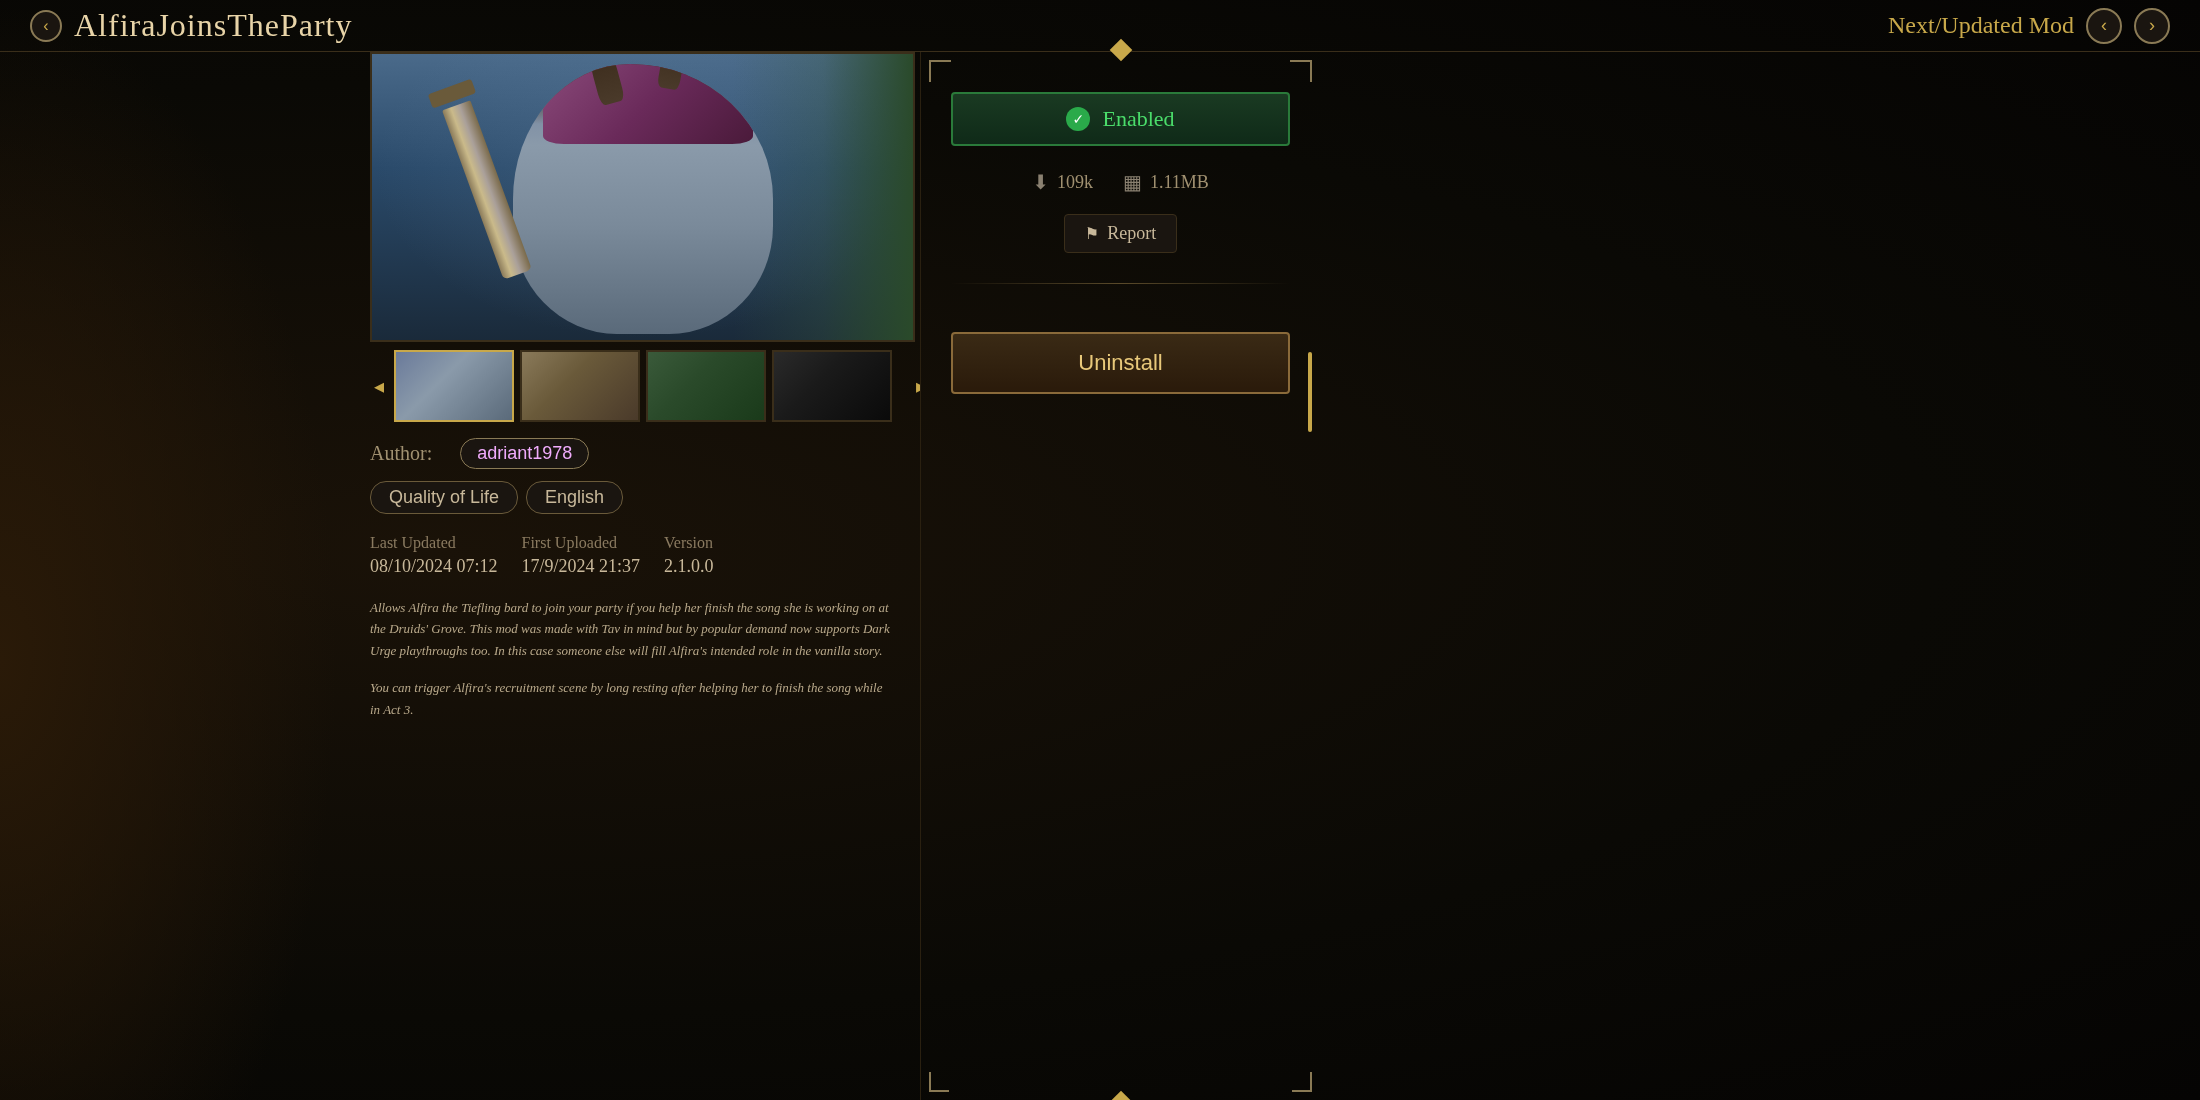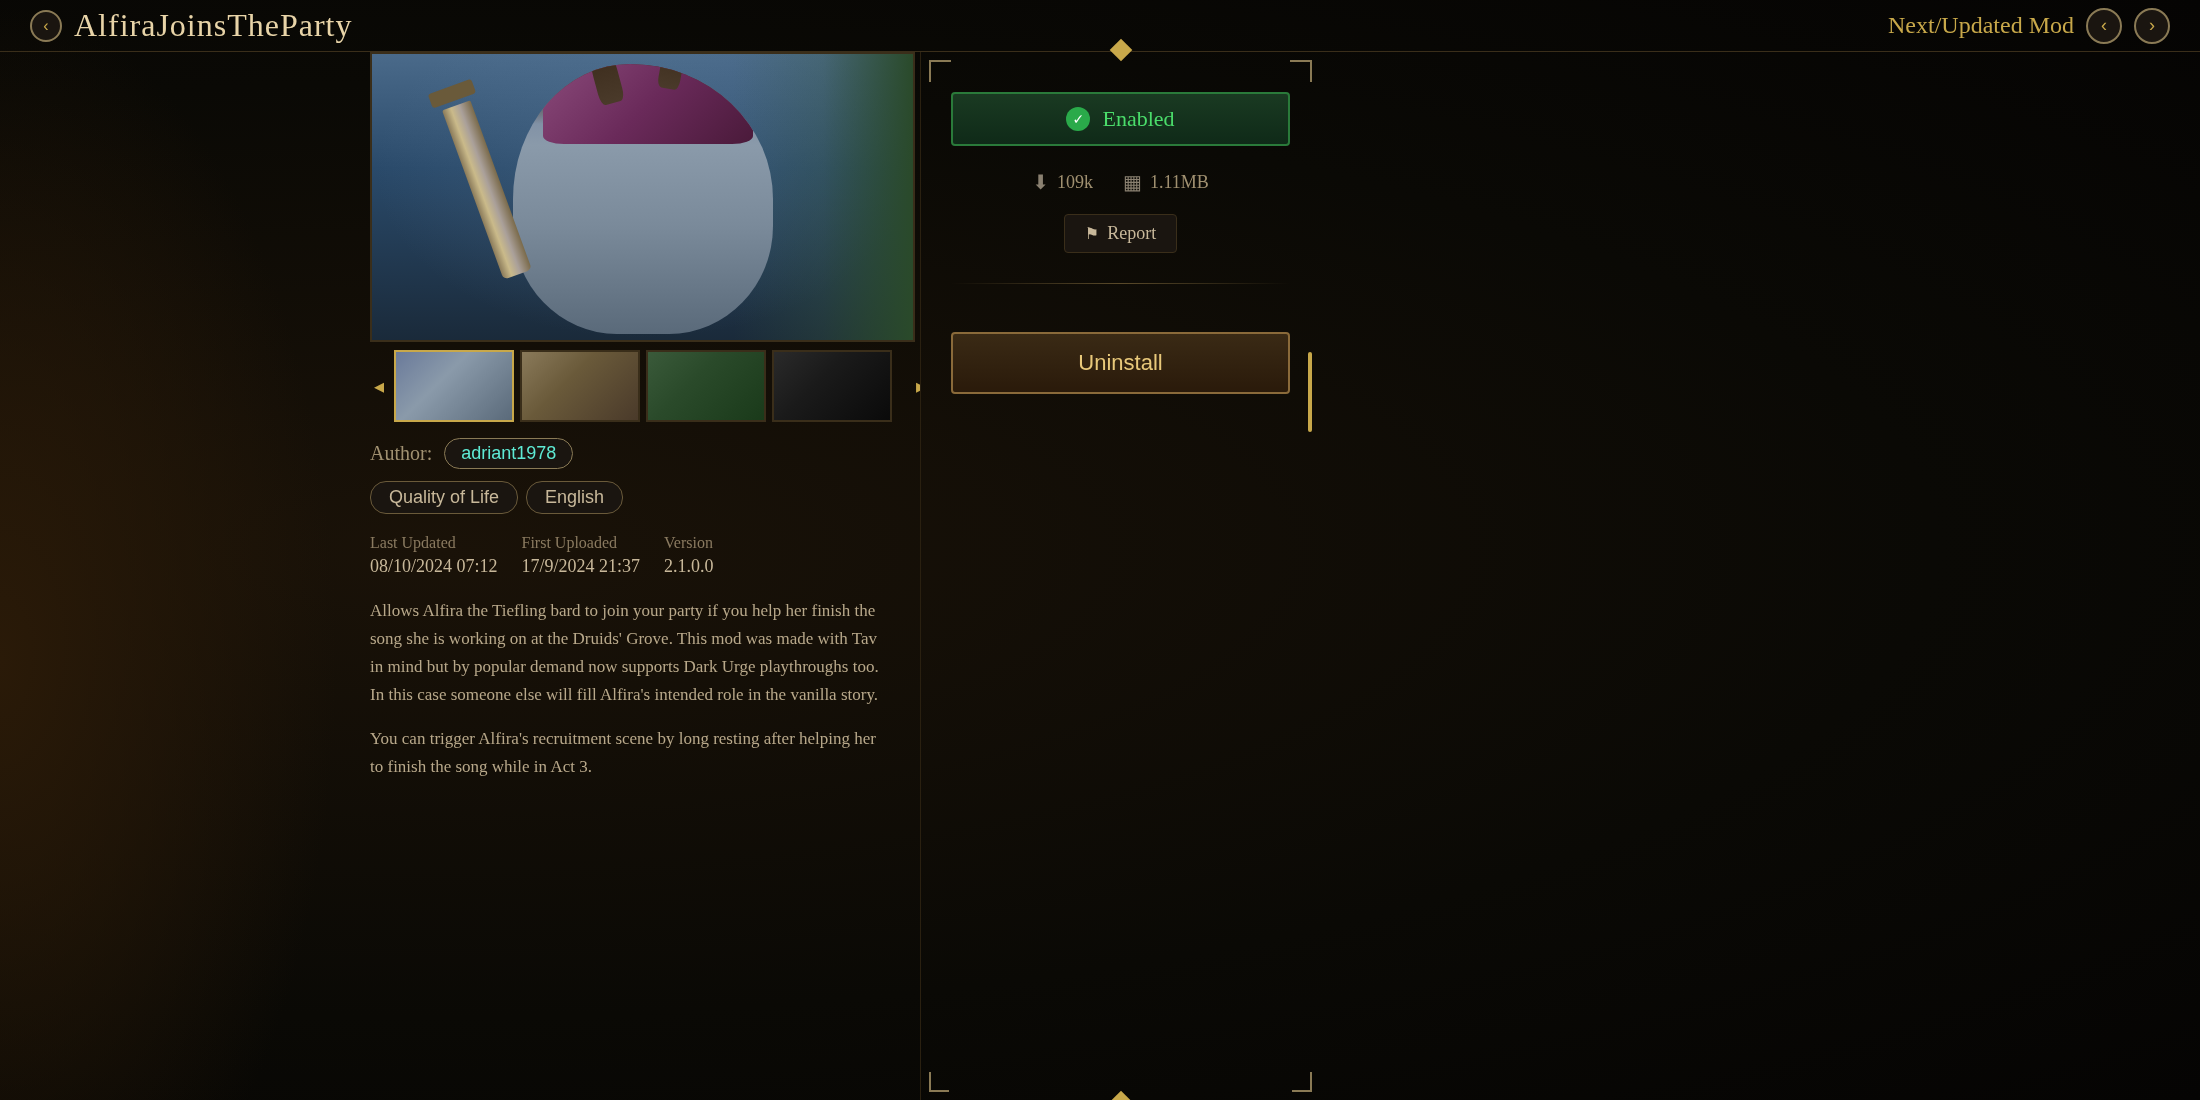--- a/index.html
+++ b/index.html
@@ -279,36 +279,36 @@
     .progress-bar-fill {
       height: 100%;
       background: #c8a84a;
       width: 35%;
     }
 
     
     .author-row {
       display: flex;
       align-items: center;
-      gap: 12px;
+      gap: 28px;
       margin-top: 16px;
       margin-bottom: 12px;
     }
 
     .author-label {
       font-size: 20px;
       color: #a09070;
     }
 
     .author-tag {
       border: 1px solid #8a7a55;
       border-radius: 16px;
       padding: 4px 16px;
       font-size: 18px;
-      color: #5eead4;
+      color: #f0abfc;
       background: #1a1510;
       cursor: pointer;
     }
 
     
     .tags-row {
       display: flex;
       gap: 8px;
       margin-bottom: 20px;
     }
@@ -336,25 +336,26 @@
       margin-bottom: 4px;
     }
 
     .meta-item-value {
       font-size: 18px;
       color: #c8b89a;
     }
 
     
     .description {
-      font-size: 17px;
+      font-size: 13px;
       color: #b8a88a;
       line-height: 1.65;
       max-width: 540px;
       margin-bottom: 20px;
+      font-style: italic;
     }
 
     .description-para {
       margin-bottom: 16px;
     }
 
     
     .control-panel {
       flex: 0 0 400px;
       padding: 20px 30px;

